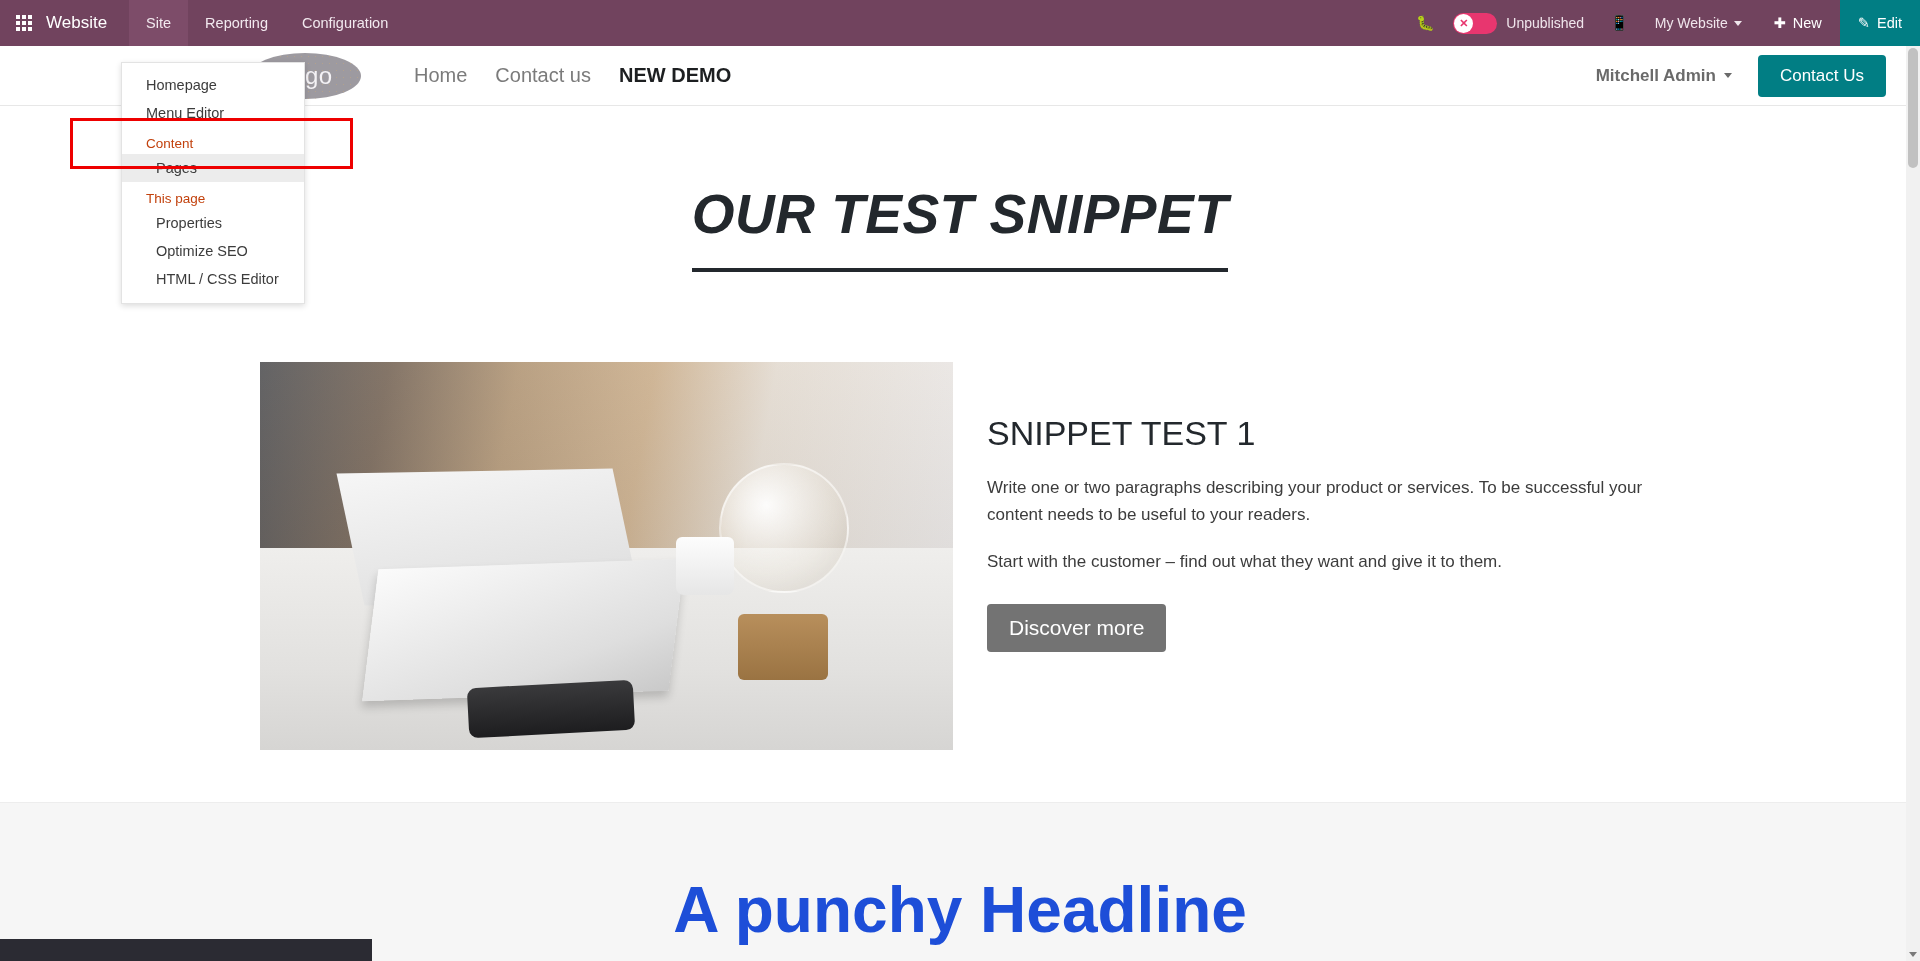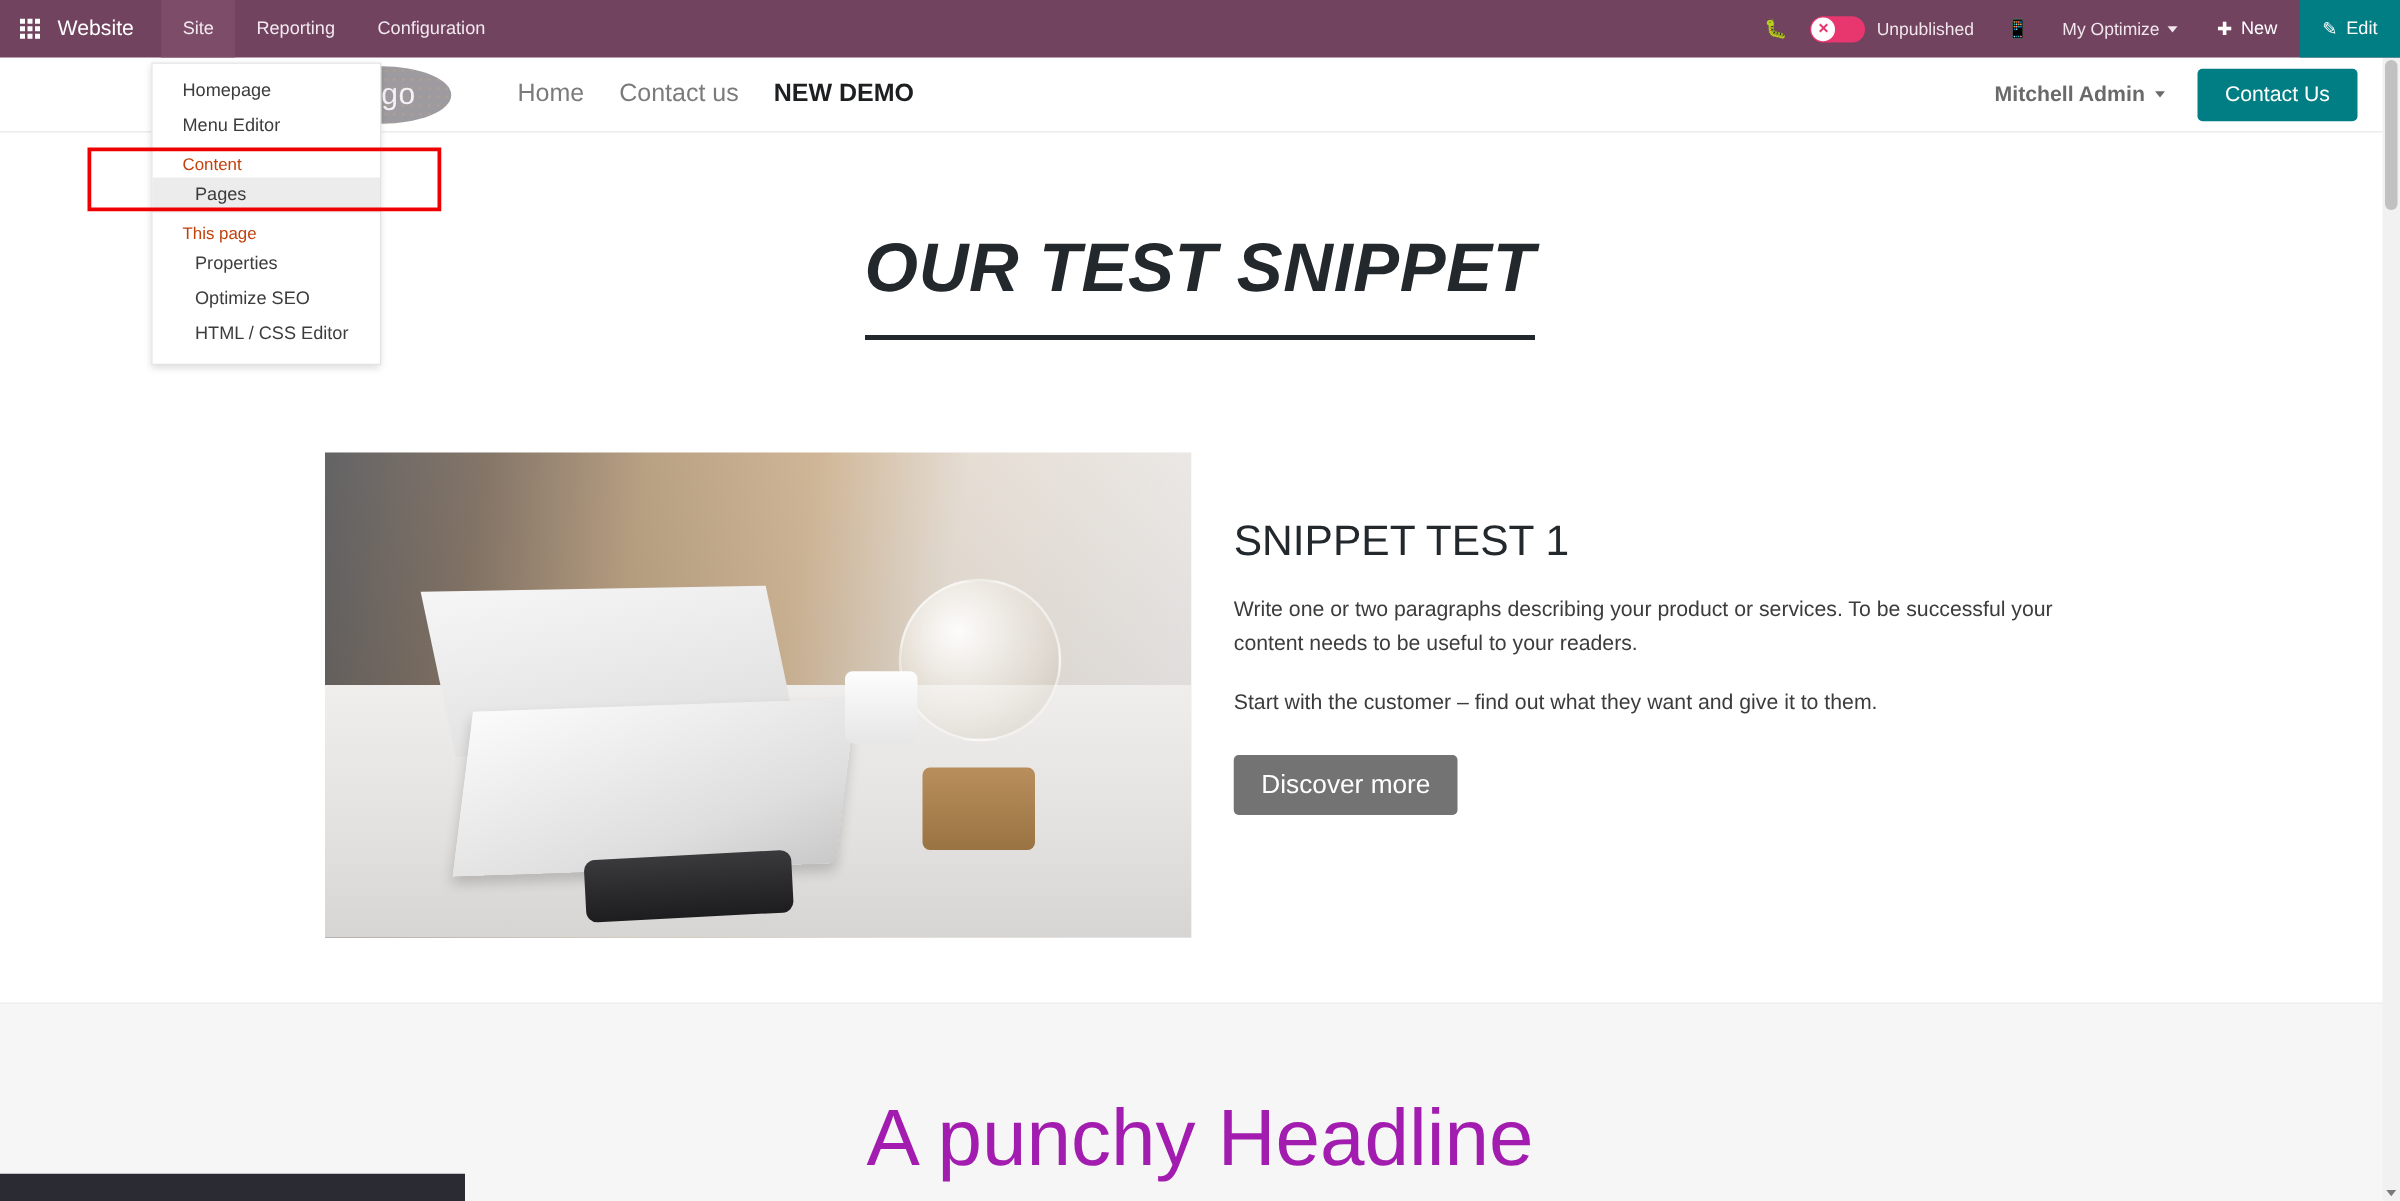--- a/index.html
+++ b/index.html
@@ -89,21 +89,21 @@
   .new-btn, .edit-btn {
     display: flex; align-items: center; gap: 7px;
     height: 46px; padding: 0 18px;
     font-size: 14.5px; cursor: pointer; color: #ffffff;
   }
   .edit-btn { background: #017e84; font-weight: 400; }
 
   
   .dropdown {
     position: absolute;
-    top: 50px; left: 121px;
+    top: 62px; left: 121px;
     width: 184px;
     background: #ffffff;
     border: 1px solid #e3e3e3;
     box-shadow: 0 2px 6px rgba(0,0,0,0.14);
     padding: 8px 0 10px 0;
     z-index: 70;
   }
   .dd-item {
     padding: 6px 12px 6px 24px;
     font-size: 14.5px; color: #3c3c3c;
@@ -244,22 +244,22 @@
   }
 
   .punchy-section {
     background: #f6f6f6;
     margin-top: 52px;
     padding-top: 70px;
     height: 220px;
     border-top: 1px solid #ededed;
   }
   .punchy-h {
-    text-align: center; color: #a21caf;
-    font-size: 64px; font-weight: 400;
+    text-align: center; color: #1d4ed8;
+    font-size: 64px; font-weight: 700;
   }
 
   
   .status-bar {
     position: absolute; left: 0; bottom: 0;
     height: 22px; min-width: 372px;
     background: #2b2b33; color: #dcdcdc;
     font-size: 12px; display: flex; align-items: center;
     padding: 0 10px; z-index: 90;
   }
@@ -305,21 +305,21 @@
   </div>
 
   <div class="nav-right">
     <div class="sysicon">🐛</div>
     <div class="publish-wrap">
       <span class="switch"></span>
       <span class="publish-label">Unpublished</span>
     </div>
     <div class="sysicon">📱</div>
     <div class="user-menu">
-      <span>My Optimize</span>
+      <span>My Website</span>
       <span class="caret-down"></span>
     </div>
     <div class="new-btn">
       <span>✚</span>
       <span>New</span>
     </div>
     <div class="edit-btn">
       <span>✎</span>
       <span>Edit</span>
     </div>

